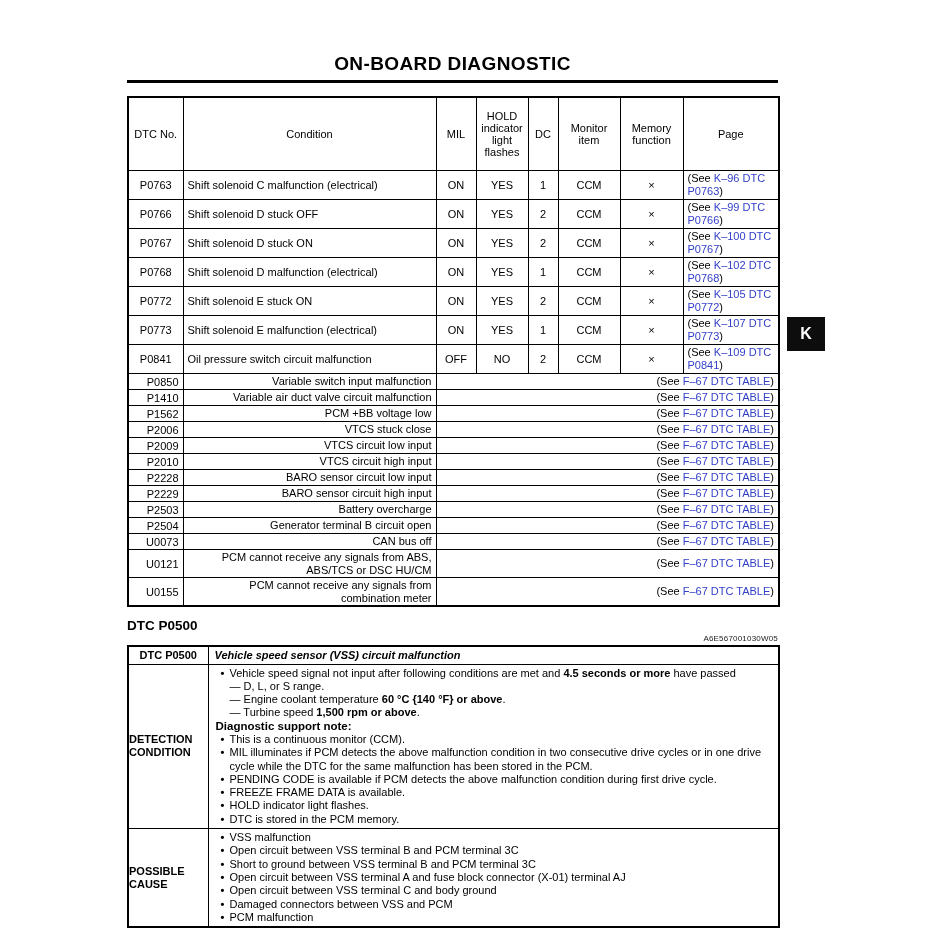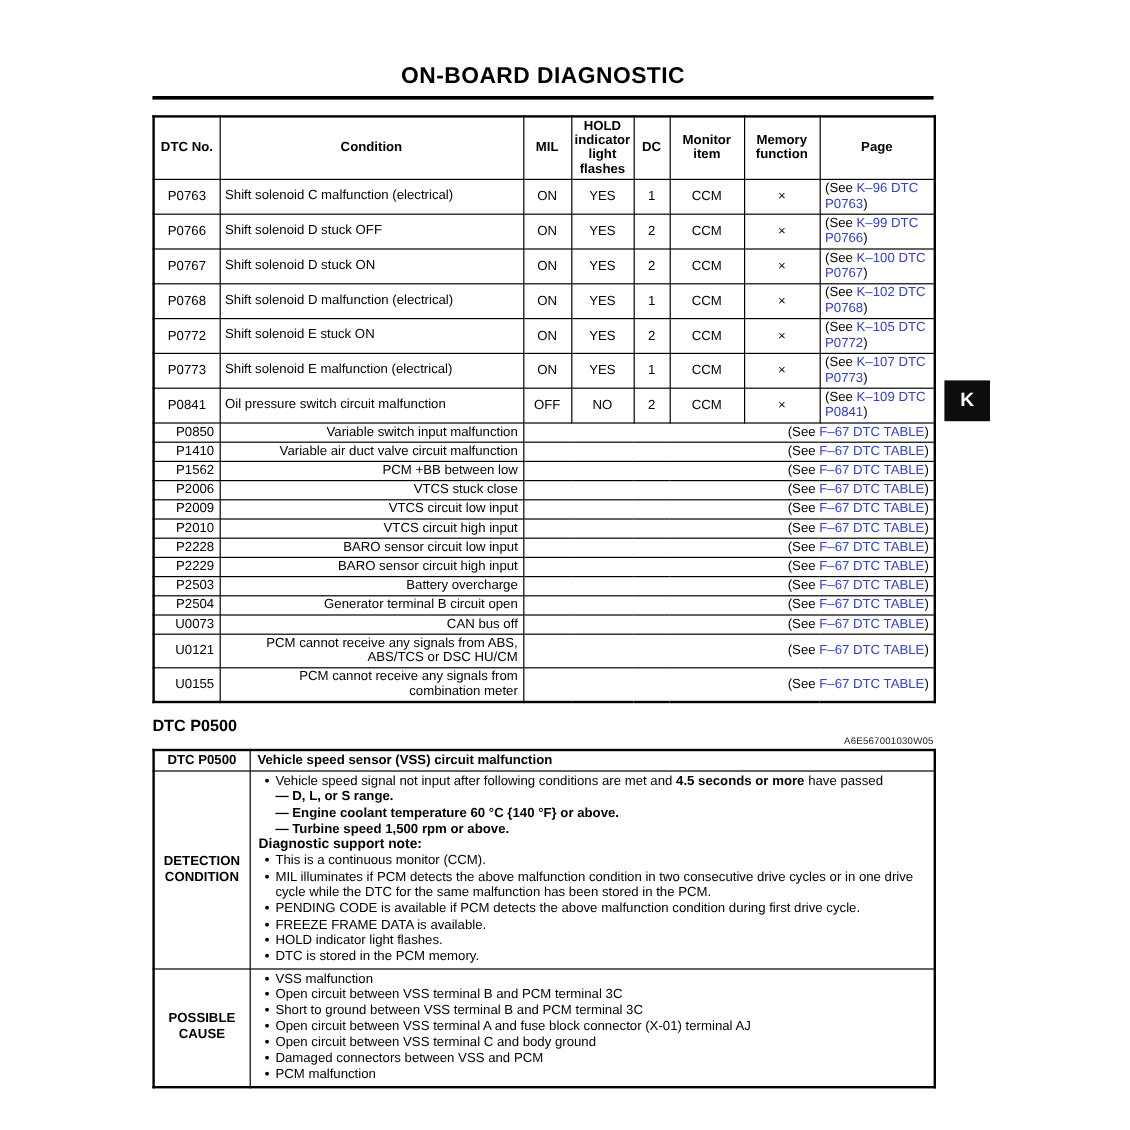--- a/index.html
+++ b/index.html
@@ -20,21 +20,21 @@
   
   table.dtc {
     width: 651px; margin-top: 13px;
     border-collapse: collapse; table-layout: fixed;
     border: 2px solid #000;
   }
   table.dtc th, table.dtc td {
     border: 1px solid #000; font-size: 11px; vertical-align: middle;
     padding: 1px 4px; overflow: hidden;
   }
-  table.dtc th { font-weight: bold; text-align: center; height: 52px; line-height: 12px; padding: 1px 2px; }
+  table.dtc th { font-weight: normal; text-align: center; height: 52px; line-height: 12px; padding: 12px 2px; }
   td.center { text-align: center; }
   td.cond { text-align: left; line-height: 12.5px; padding-left: 6px; }
   td.page { text-align: left; line-height: 13px; padding: 2px 10px 2px 3px; }
   td.see  { text-align: left; line-height: 13px; padding-left: 5px; }
   tr.full-row td { height: 29px; }
   tr.see-row td  { height: 16px; text-align: right; }
   a.doc-link { text-decoration: none; cursor: pointer; }
 
   
   .k-tab {
@@ -46,29 +46,29 @@
   
   .section-heading { font-size: 13.5px; font-weight: bold; margin-top: 11px; }
   .doc-code { text-align: right; font-size: 8px; color: #222; margin-top: 1px; letter-spacing: .2px; }
   table.p0500 {
     width: 651px; margin-top: 2px;
     border-collapse: collapse; table-layout: fixed;
     border: 2px solid #000;
   }
   table.p0500 td { border: 1px solid #000; font-size: 11px; vertical-align: middle; }
   td.hdr-dtc { font-weight: bold; text-align: center; height: 18px; font-size: 11.5px; }
-  td.hdr-title { font-weight: bold; text-align: left; padding-left: 6px; font-size: 11.5px; }
-  td.row-label { font-weight: bold; text-align: center; font-size: 11.5px; line-height: 13px; }
+  td.hdr-title { font-weight: bold; text-align: left; padding-left: 6px; font-size: 11.5px; font-style: italic; }
+  td.row-label { font-weight: bold; text-align: left; font-size: 11.5px; line-height: 13px; }
   td.row-body { padding: 2px 2px 2px 0; vertical-align: top; line-height: 13.3px; }
   td.det-body { height: 160px; }
   td.cause-body { height: 97px; }
   .li-bullet { display: flex; padding-left: 7px; }
   .li-bullet .mk { flex: 0 0 14px; text-align: center; font-weight: bold; }
   .li-bullet .tx { flex: 1 1 auto; }
-  .li-dash { padding-left: 21px; font-weight: bold; }
+  .li-dash { padding-left: 21px; }
   .li-note { padding-left: 7px; font-weight: bold; font-size: 11.5px; }
 </style>
 </head>
 <body>
 
 <div class="content">
 
   <div class="title">ON-BOARD DIAGNOSTIC</div>
   <div class="title-rule"></div>
 
@@ -171,21 +171,21 @@
           <td class="cond">Variable switch input malfunction</td>
           <td class="see" colspan="6"><span>(See </span><a class="doc-link" style="color: rgb(51, 64, 200);">F–67 DTC TABLE</a><span>)</span></td>
         </tr>
         <tr class="see-row">
           <td class="center">P1410</td>
           <td class="cond">Variable air duct valve circuit malfunction</td>
           <td class="see" colspan="6"><span>(See </span><a class="doc-link" style="color: rgb(51, 64, 200);">F–67 DTC TABLE</a><span>)</span></td>
         </tr>
         <tr class="see-row">
           <td class="center">P1562</td>
-          <td class="cond">PCM +BB between low</td>
+          <td class="cond">PCM +BB voltage low</td>
           <td class="see" colspan="6"><span>(See </span><a class="doc-link" style="color: rgb(51, 64, 200);">F–67 DTC TABLE</a><span>)</span></td>
         </tr>
         <tr class="see-row">
           <td class="center">P2006</td>
           <td class="cond">VTCS stuck close</td>
           <td class="see" colspan="6"><span>(See </span><a class="doc-link" style="color: rgb(51, 64, 200);">F–67 DTC TABLE</a><span>)</span></td>
         </tr>
         <tr class="see-row">
           <td class="center">P2009</td>
           <td class="cond">VTCS circuit low input</td>

